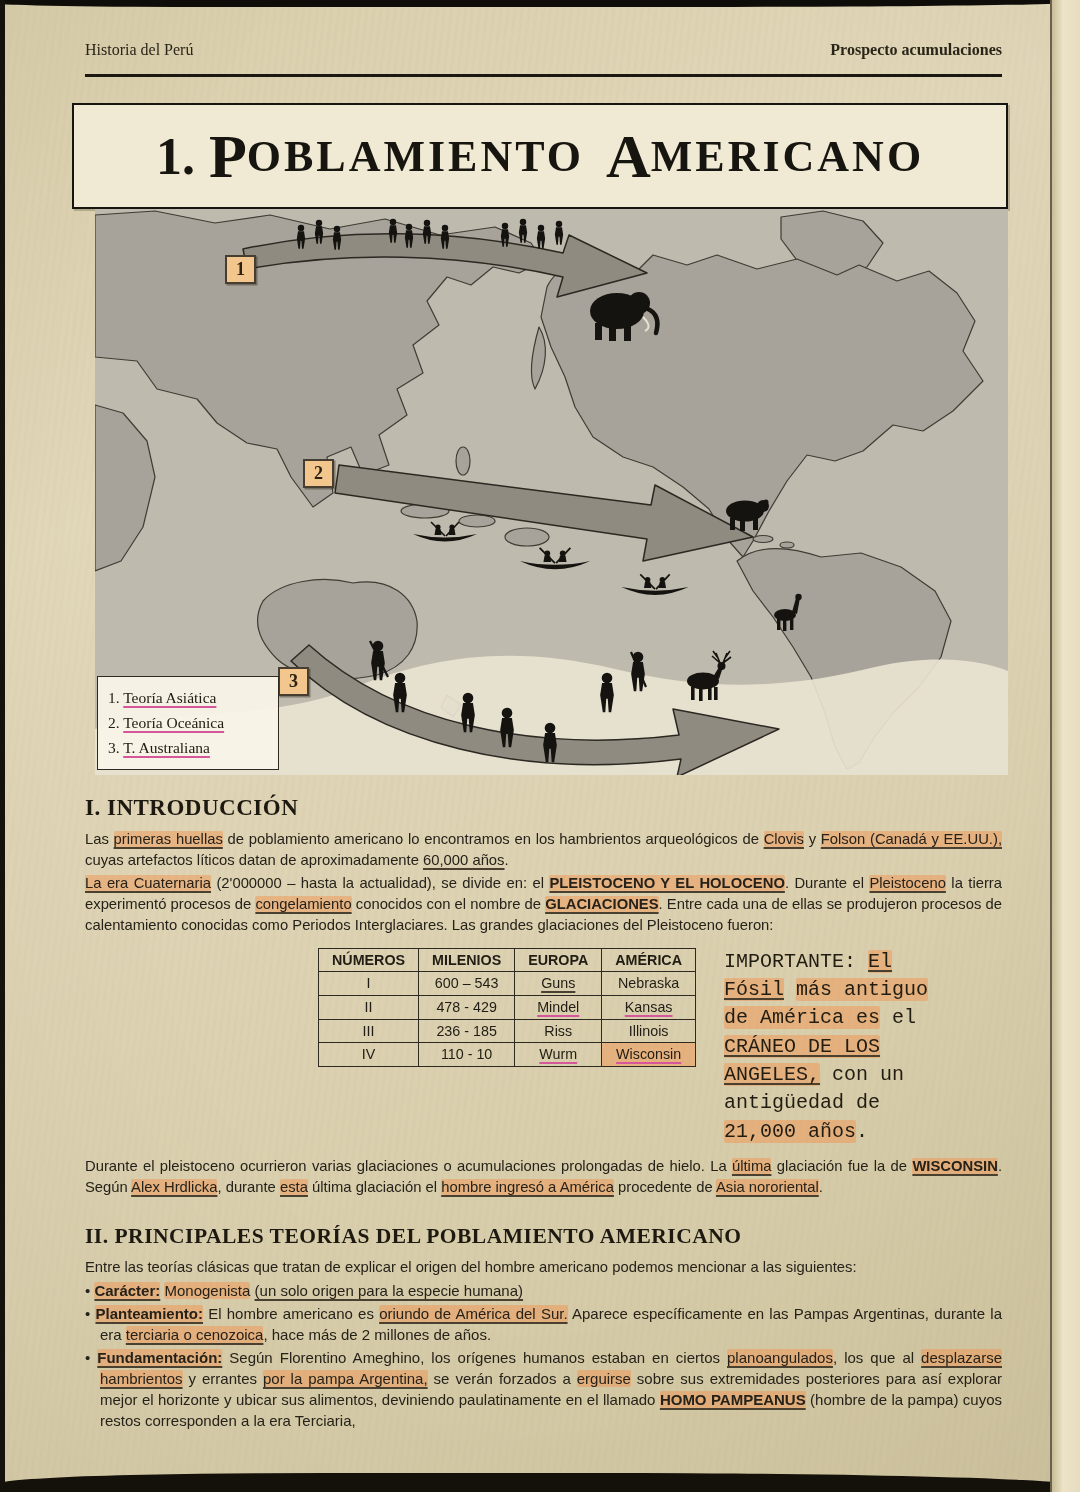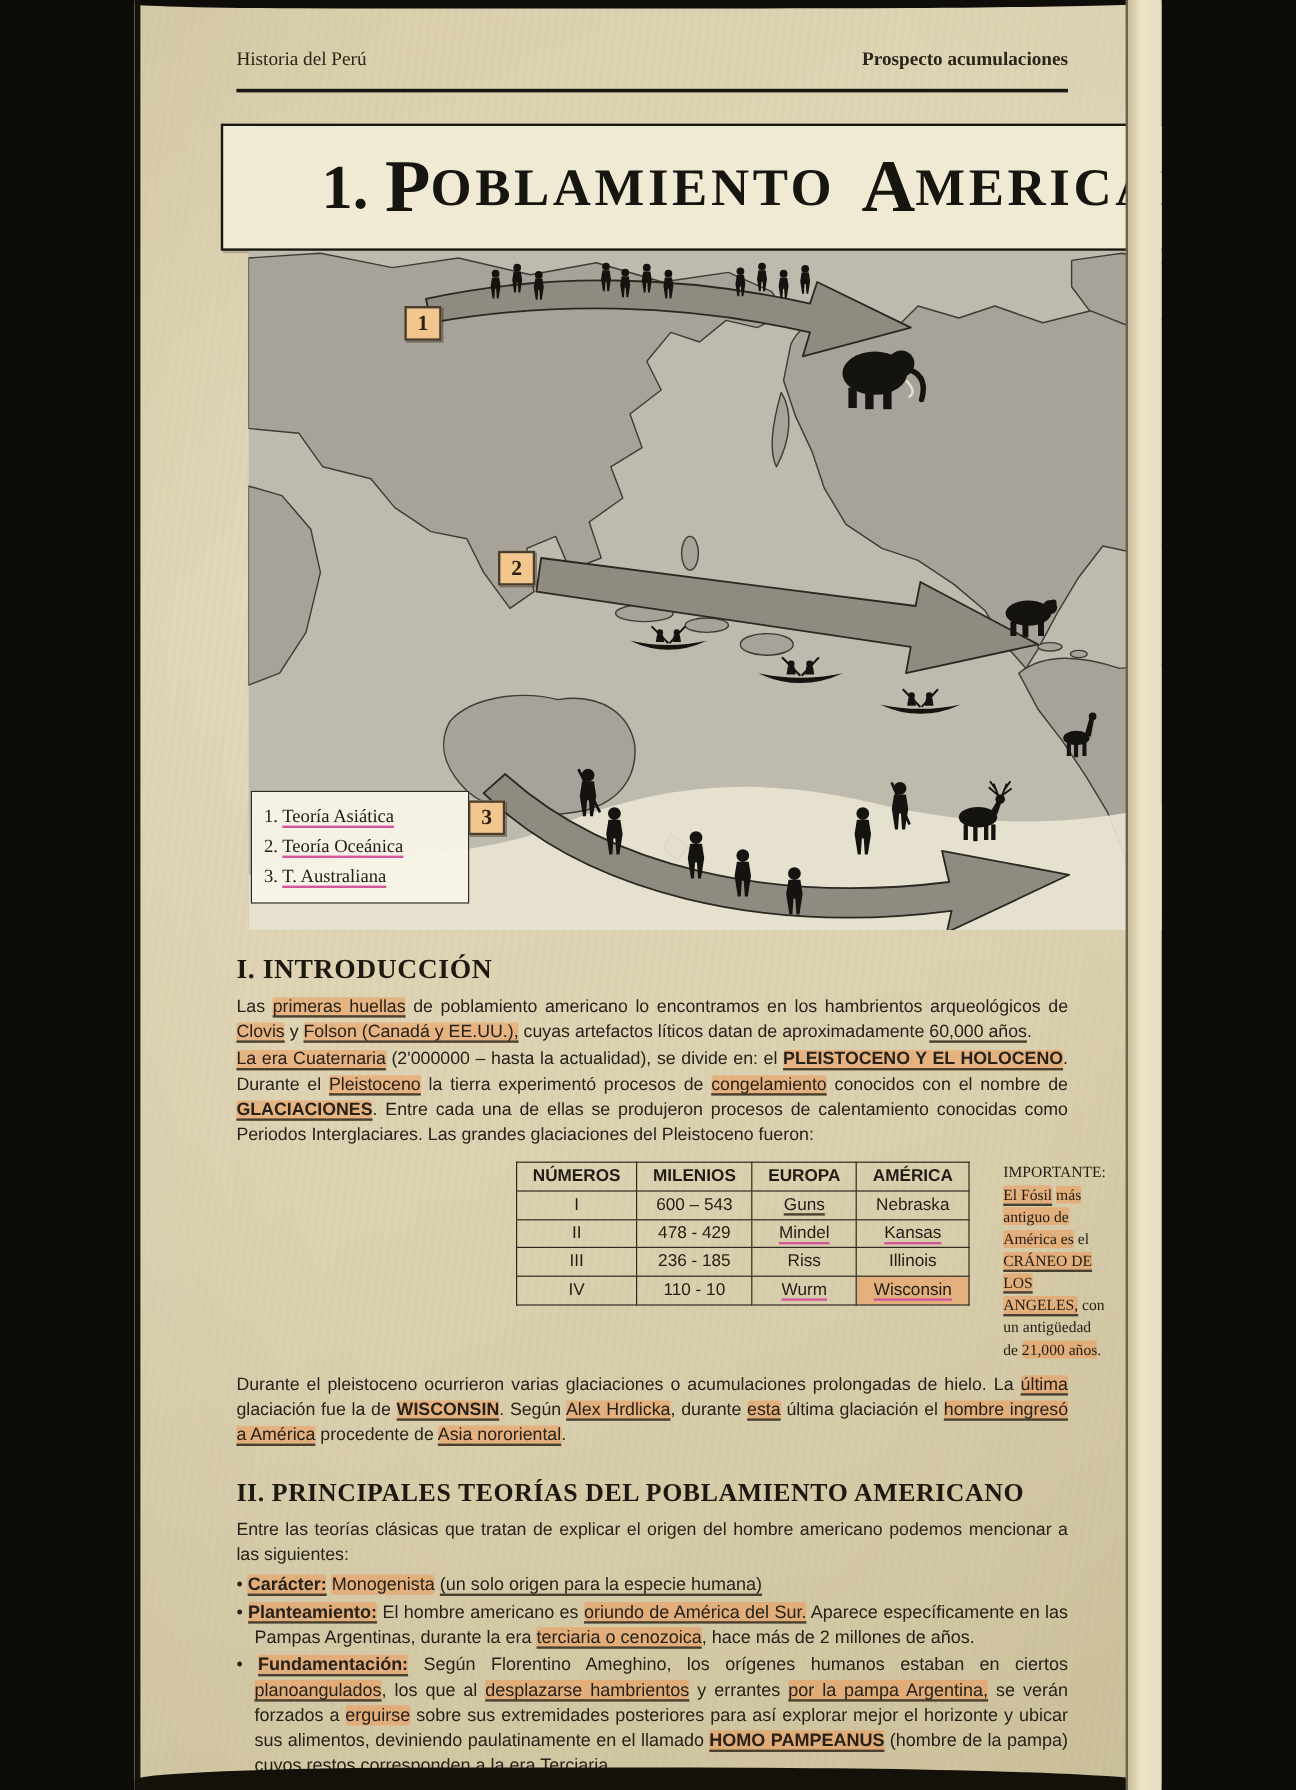--- a/index.html
+++ b/index.html
@@ -1,17 +1,17 @@
 <!DOCTYPE html>
 <html style="--highlight: #f0945280; --marker_underline: #d6569c; --marker_box: #f2c68c;"><head>
 <meta charset="utf-8">
 <style>
   * { margin:0; padding:0; box-sizing:border-box; }
   body { background:#0e0c08; font-family:"Liberation Sans", sans-serif; }
-  .page { position:relative; width:856px; height:1492px; margin:0 auto; overflow:hidden;
+  .page { position:relative; width:1080px; height:1492px; margin:0 auto; overflow:hidden;
           background:linear-gradient(155deg,#d8cdaa 0%,#e2d8ba 28%,#ddd3b3 55%,#d4c9a5 85%,#cfc49f 100%); }
   .page::before { content:""; position:absolute; inset:0; pointer-events:none; opacity:.25;
           background:repeating-linear-gradient(97deg, rgba(120,104,70,.08) 0 3px, transparent 3px 7px),
                      radial-gradient(ellipse at 50% 40%, transparent 55%, rgba(90,75,45,.18) 100%); }
   .edge-top { position:absolute; top:0; left:0; right:0; height:7px; background:#0f0d09; border-radius:0 0 40% 20%/0 0 70% 50%; }
   .edge-left { position:absolute; top:0; left:0; bottom:0; width:5px; background:#15120d; }
   .edge-bottom { position:absolute; left:0; right:0; bottom:0; height:19px; background:#14110b; border-radius:30% 45% 0 0/55% 70% 0 0; }
   .edge-right { position:absolute; top:0; right:0; bottom:0; width:30px; background:linear-gradient(90deg,#c9bd97,#ece4c8 40%,#e6dcc0); border-left:2px solid #6b6150; }
 
   .content { position:absolute; left:0; right:30px; top:7px; bottom:19px; padding:34px 48px 0 85px; color:#26221a; }
@@ -29,42 +29,42 @@
   .t-cap  { font-size:62px; }
   .t-rest { font-size:44px; letter-spacing:3px; margin-right:22px; }
 
   .map-wrap { position:relative; margin-left:10px; width:913px; height:566px; }
   .map-wrap svg { display:block; }
   .map-marker { position:absolute; width:31px; height:29px; background:var(--marker_box,#f2c68c);
                 border:2px solid #453e31; display:flex; align-items:center; justify-content:center;
                 font-family:"Liberation Serif", serif; font-weight:700; font-size:18px; color:#2c2112;
                 box-shadow:1.5px 1.5px 0 rgba(40,30,15,.4); }
   .m1 { left:130px; top:46px; } .m2 { left:208px; top:250px; } .m3 { left:183px; top:458px; }
-  .map-legend { position:absolute; left:2px; top:450px; width:182px; padding:8px 10px 9px;
+  .map-legend { position:absolute; left:2px; top:467px; width:182px; padding:8px 10px 9px;
                 background:rgba(248,244,231,.96); border:1.5px solid #2e2a22;
                 font-family:"Liberation Serif", serif; font-size:15.5px; line-height:1.62; color:#211c12; }
 
   h2 { font-family:"Liberation Serif", serif; font-weight:700; font-size:23px; letter-spacing:.5px;
        color:#1d1910; margin:20px 0 8px; }
   h2.sec2 { font-size:21.5px; margin-top:26px; }
 
   p.body { font-size:14.8px; line-height:1.4; text-align:justify; margin:3px 0; }
   p.bullet { font-size:15px; line-height:1.4; text-align:justify; margin:2px 0; padding-left:15px; text-indent:-15px; }
   p.theory-title { font-size:15px; line-height:1.4; margin:14px 0 3px; }
 
   .hl  { background:var(--highlight,#f0945280); border-radius:2px; box-decoration-break:clone; -webkit-box-decoration-break:clone; }
   .ul  { text-decoration:underline; text-decoration-color:#49402f; text-decoration-thickness:1.5px; text-underline-offset:2.5px; }
   .mul { text-decoration:underline; text-decoration-color:var(--marker_underline,#d6569c); text-decoration-thickness:2.4px; text-underline-offset:2.5px; }
   .b   { font-weight:700; }
 
   .table-wrap { display:flex; align-items:flex-start; margin:12px 0 10px 233px; }
   table.glac { border-collapse:collapse; font-size:14.3px; color:#211d14; }
   table.glac th, table.glac td { border:1.6px solid #2e2a20; padding:1px 13px; text-align:center; line-height:1.45; }
   table.glac th { font-weight:700; }
-  .side-note { width:212px; margin-left:28px; font-family:Liberation Serif, serif; font-size:13px;
+  .side-note { width:212px; margin-left:28px; font-family:Liberation Mono, monospace; font-size:20px;
                line-height:1.42; color:#221d12; }
 </style>
 </head>
 <body>
 
 <div class="page">
   <div class="content">
 
     <header class="doc-header">
       <span>Historia del Perú</span>

